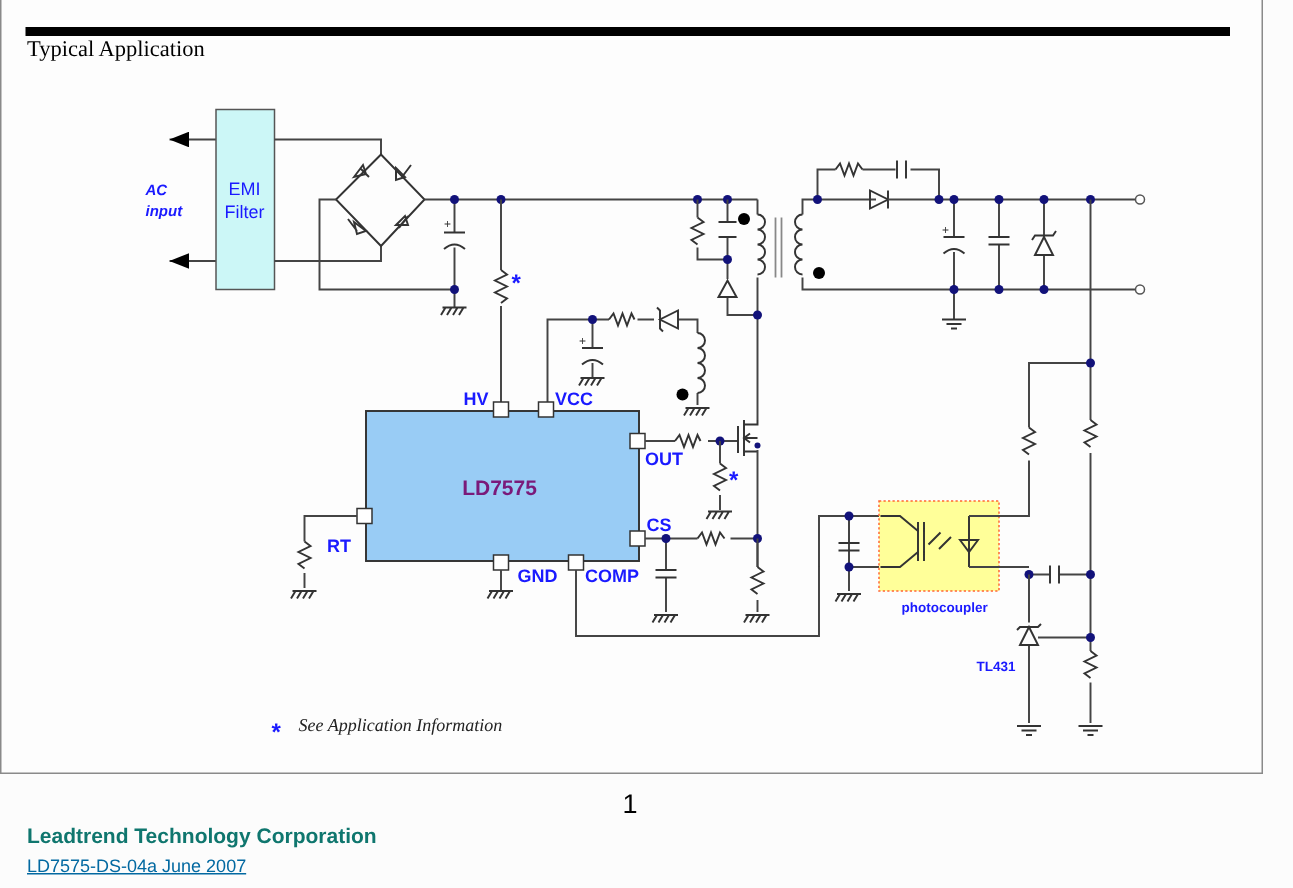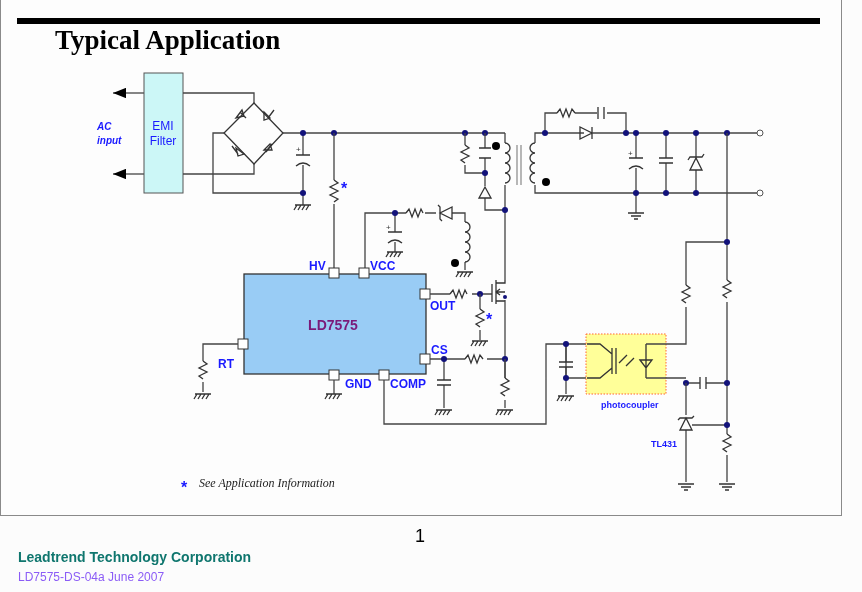--- a/index.html
+++ b/index.html
@@ -1,23 +1,23 @@
 <!DOCTYPE html>
 <html><head>
 <meta charset="utf-8">
 <style>
   html, body { margin:0; padding:0; background:#fcfcfc; }
   body { width:862px; height:592px; position:relative; overflow:hidden; font-family:"Liberation Sans", sans-serif; }
   .frame { position:absolute; left:0; top:-2px; width:842px; height:518px; border:1px solid #8a8a8a; border-top:none; background:#fdfdfd; box-sizing:border-box; }
   .topbar { position:absolute; left:17px; top:18px; width:803px; height:6px; background:#000; }
-  .title { position:absolute; left:18px; top:25px; font-family:"Liberation Serif", serif; font-weight:bold; font-size:27px; color:#000;margin-left:37px; }
+  .title { position:absolute; left:18px; top:25px; font-family:"Liberation Serif", serif; font-weight:normal; font-size:15px; color:#000; }
   svg.schem { position:absolute; left:0; top:0; }
   .page-num { position:absolute; left:415px; top:526px; font-size:18px; color:#000; }
   .company { position:absolute; left:18px; top:549px; font-size:14px; font-weight:bold; color:#0f766e; }
-  .docid { position:absolute; left:18px; top:570px; font-size:12px; color:#8b5cf6; }
+  .docid { position:absolute; left:18px; top:570px; font-size:12px; color:#0369a1;text-decoration:underline; }
   .lbl { font-family:"Liberation Sans", sans-serif; font-weight:bold; fill:#1a1aff; }
   .wire { stroke:#444; stroke-width:1.3; fill:none; }
   .comp { stroke:#333; stroke-width:1.3; fill:none; }
   .dot { fill:#12127a; }
 </style>
 </head>
 <body>
 
 <div class="frame"></div>
 <div class="topbar"></div>

